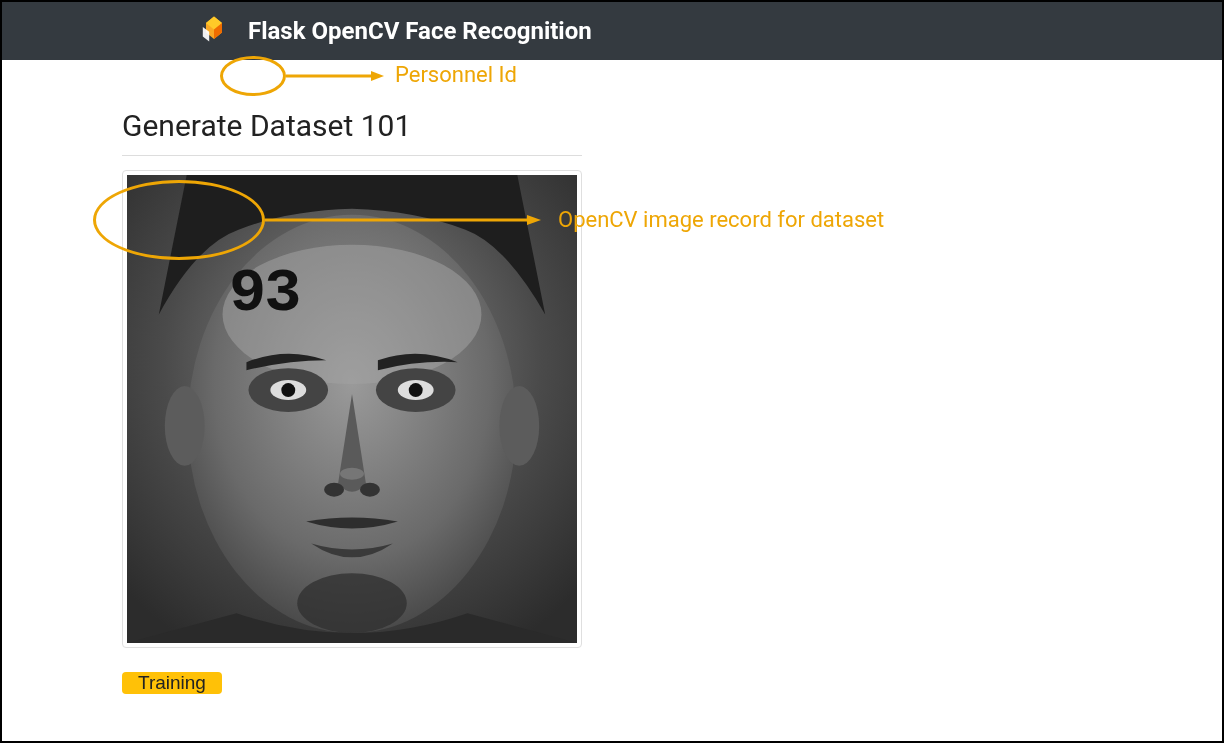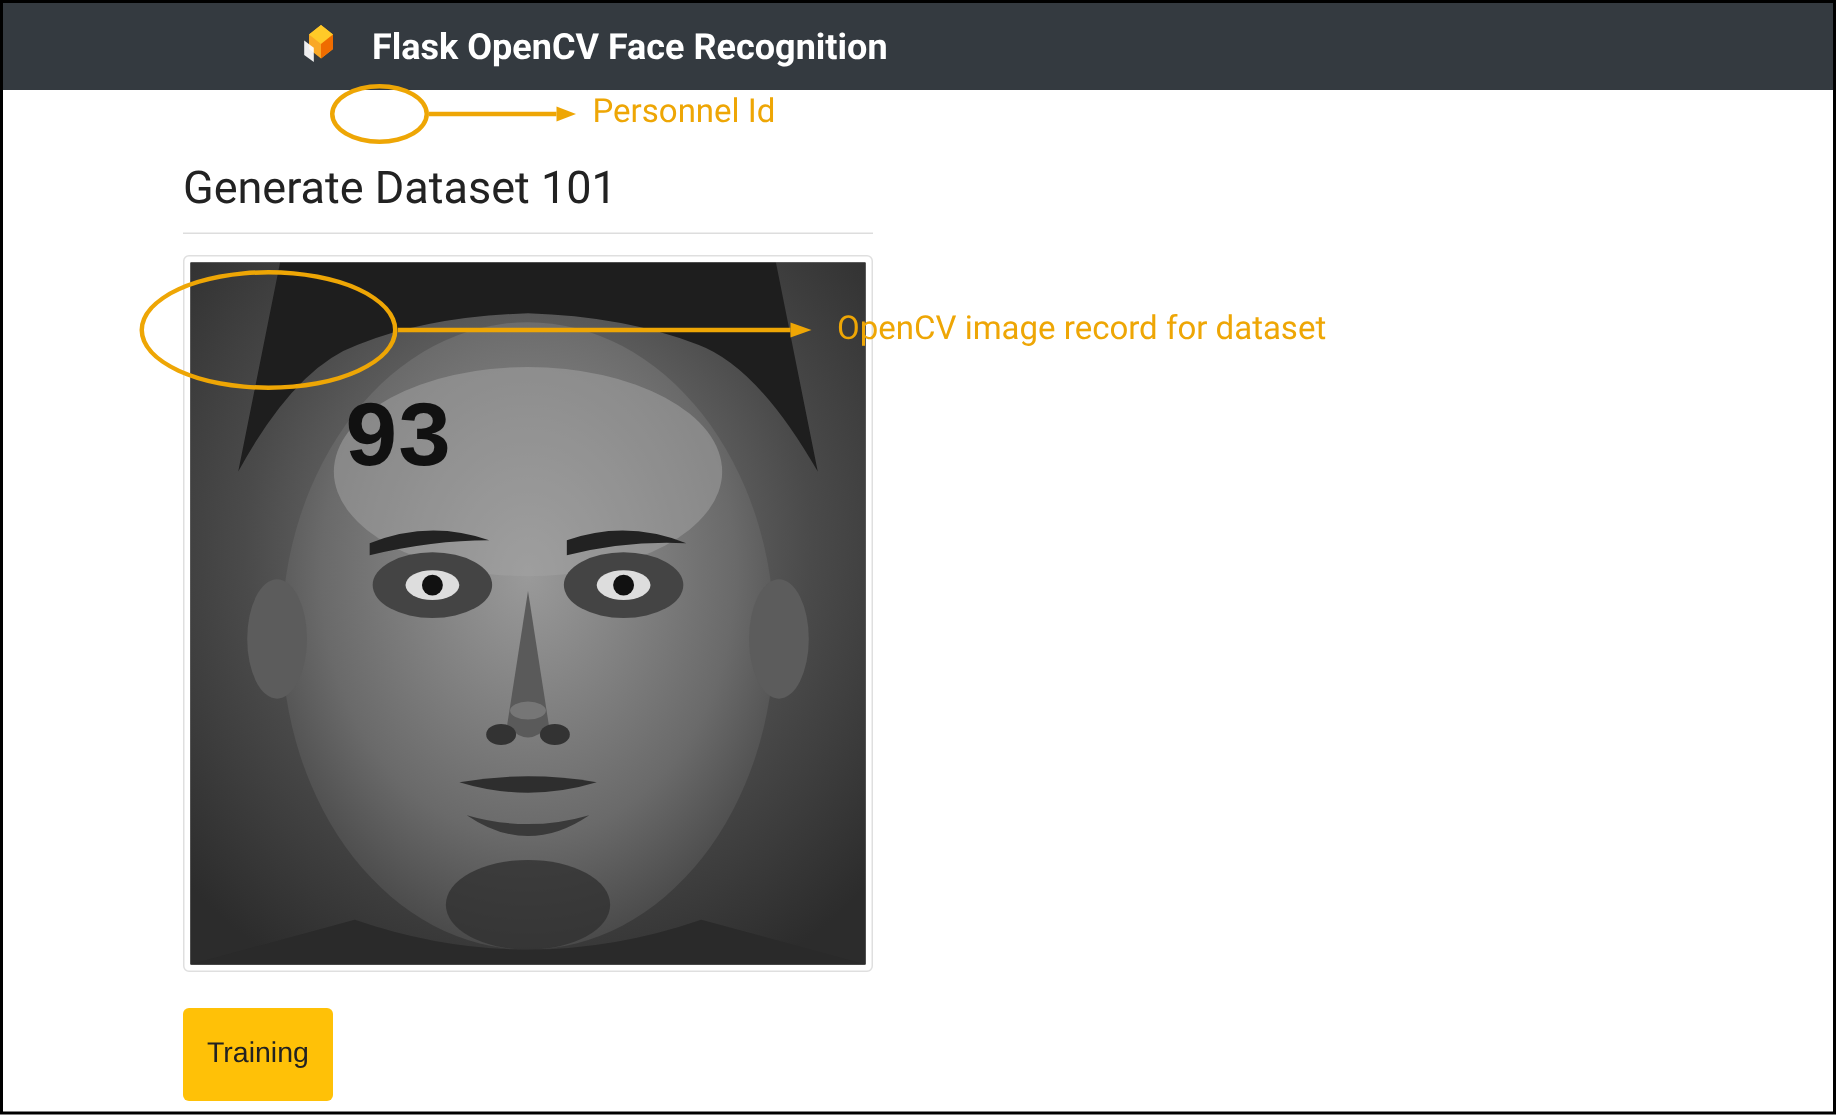--- a/index.html
+++ b/index.html
@@ -85,21 +85,21 @@
       margin-top: 26px;
     }
     .training-btn {
       margin-top: 24px;
       background: #ffc107;
       color: #222;
       border: none;
       border-radius: 4px;
       font-size: 19px;
       font-weight: 400;
-      padding: 20px 16px;
+      padding: 0 16px;
       cursor: pointer;
     }
     
     .annotation {
       position: absolute;
       color: #eea605;
       font-size: 22px;
       font-weight: 400;
       pointer-events: none;
     }

